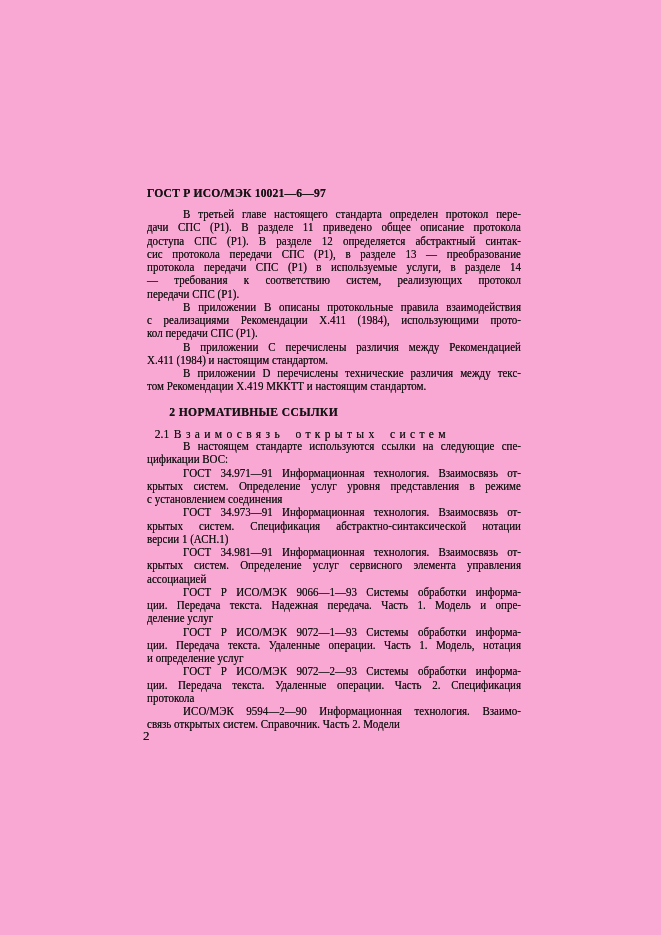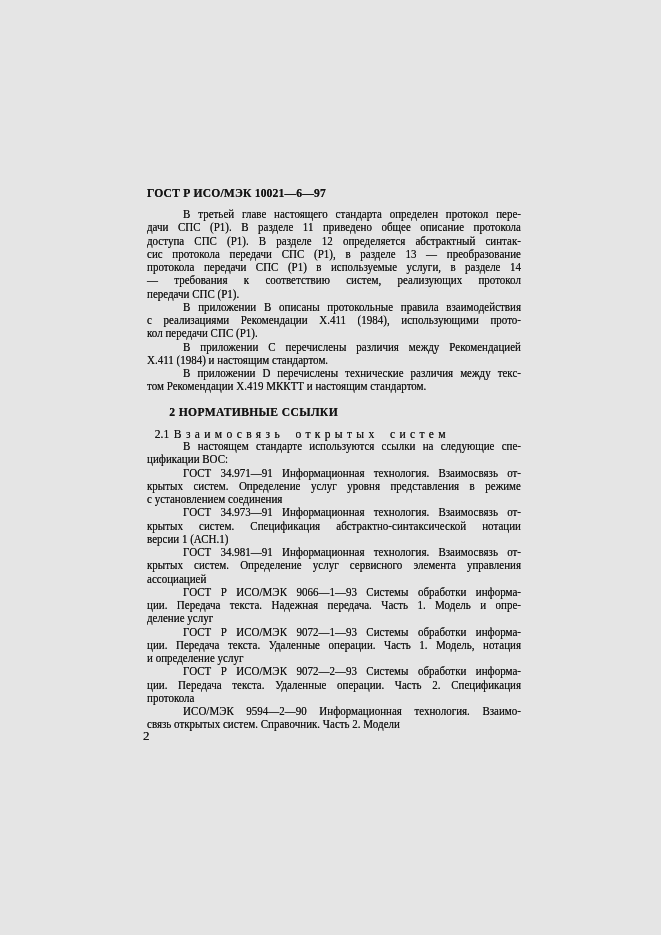--- a/index.html
+++ b/index.html
@@ -11,21 +11,21 @@
     width: 661px;
     height: 935px;
     position: relative;
     font-family: "Liberation Serif", "DejaVu Serif", serif;
     color: #141414;
     overflow: hidden;
   }
   .page {
     position: absolute;
     inset: 0;
-    background: #e5e5e5;
+    background: #f9a8d4;
   }
   
   .scaled {
     position: absolute;
     left: 147px;
     top: 185px;
     width: 435px;
     height: 560px;
     transform: scaleX(0.8597);
     transform-origin: 0 0;

